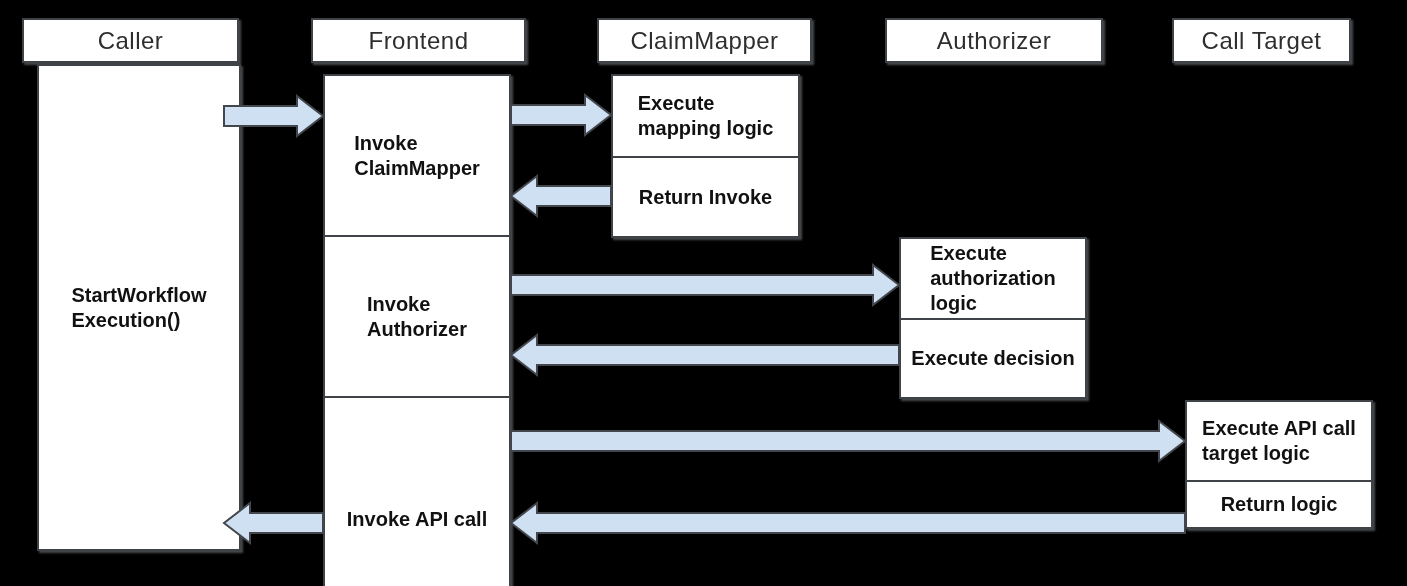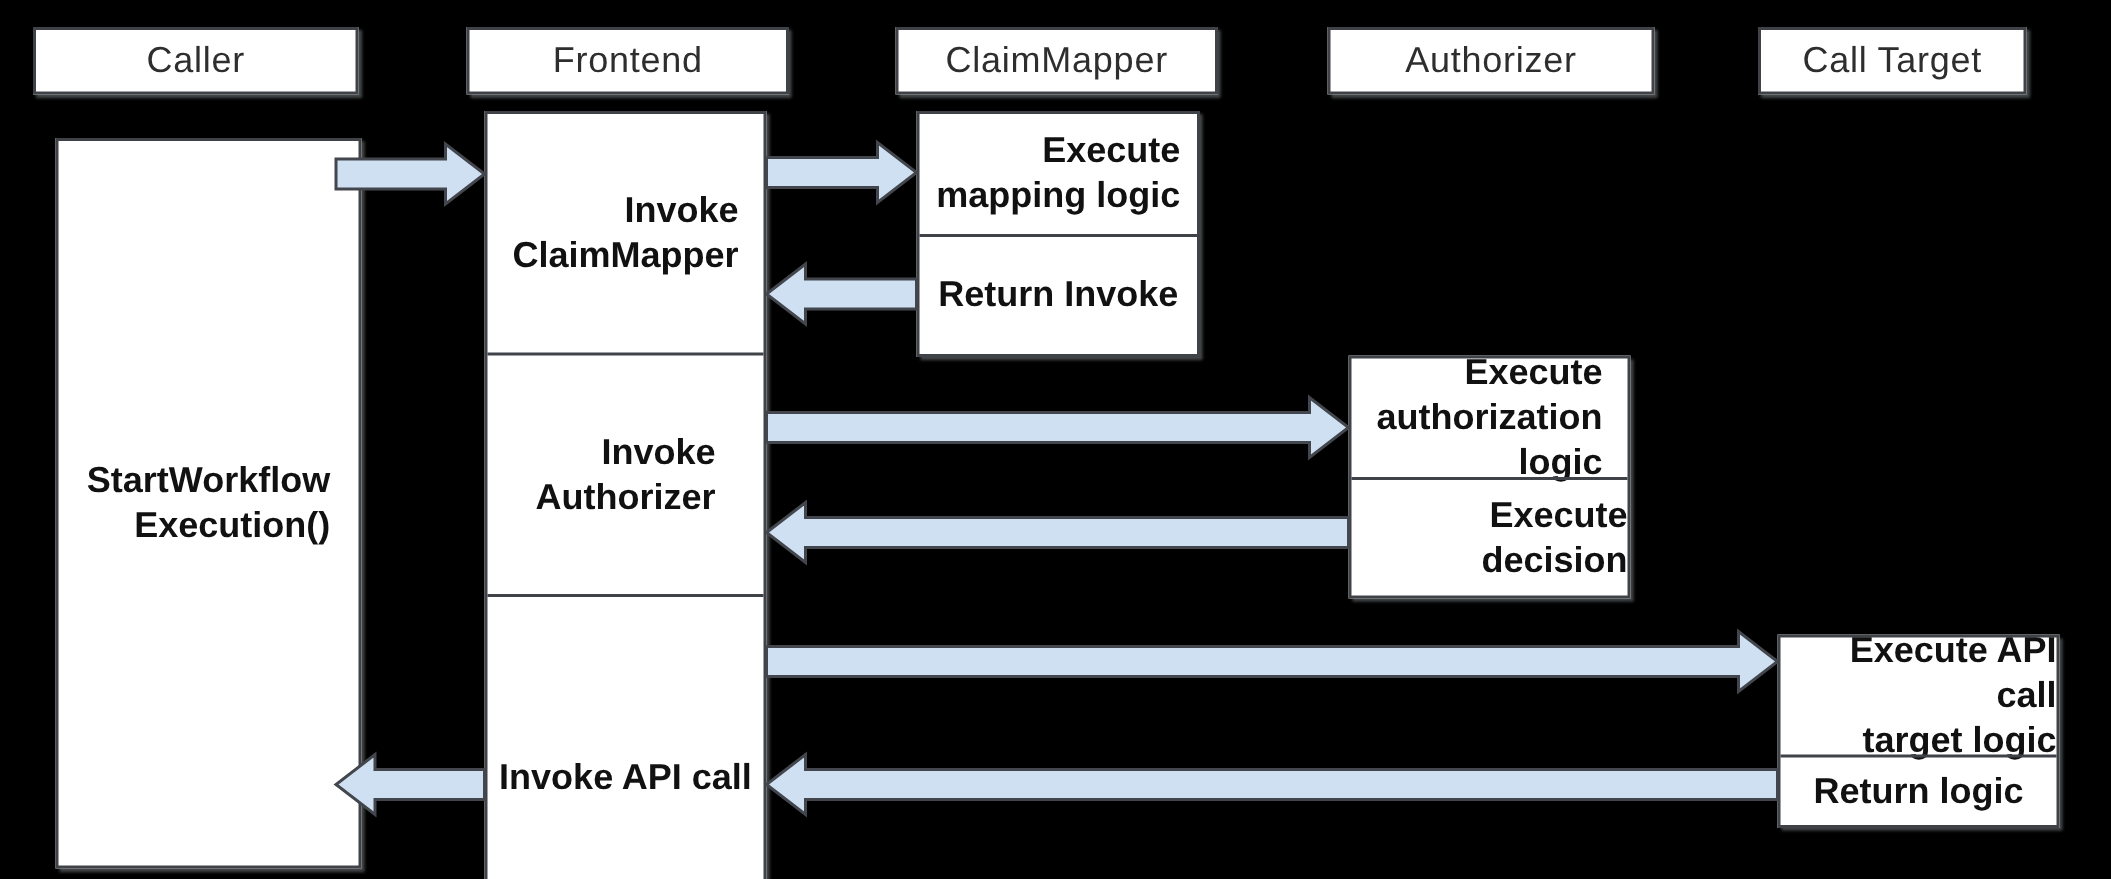--- a/index.html
+++ b/index.html
@@ -27,37 +27,37 @@
     display:flex;flex-direction:column;
     box-shadow:2px 2px 2px rgba(140,145,150,0.5);
   }
   .seg{
     display:flex;align-items:center;justify-content:center;
     box-sizing:border-box;
     text-align:center;
   }
   .seg + .seg{border-top:2px solid #3f4348;}
   .lbl{
-    font-weight:bold;font-size:24px;line-height:1.25;color:#111;
-    white-space:pre-line;text-align:right;
+    font-weight:bold;font-size:20px;line-height:1.25;color:#111;
+    white-space:pre-line;text-align:left;
   }
   .arrow{position:absolute;display:block;}
 </style>
 </head>
 <body>
 
 <div class="canvas">
 
   <div class="hdr" style="left:22px;top:18px;width:217px;height:45px">Caller</div>
   <div class="hdr" style="left:311px;top:18px;width:215px;height:45px">Frontend</div>
   <div class="hdr" style="left:597px;top:18px;width:215px;height:45px">ClaimMapper</div>
   <div class="hdr" style="left:885px;top:18px;width:218px;height:45px">Authorizer</div>
   <div class="hdr" style="left:1172px;top:18px;width:179px;height:45px">Call Target</div>
 
-  <div class="abox" style="left:37px;top:92px;width:204px;height:487px">
+  <div class="abox" style="left:37px;top:64px;width:204px;height:487px">
     <div class="seg" style="flex:1">
       <span class="lbl">StartWorkflow
 Execution()</span>
     </div>
   </div>
 
   <div class="abox" style="left:323px;top:74px;width:188px;height:568px">
     <div class="seg" style="height:159px">
       <span class="lbl">Invoke
 ClaimMapper</span>
@@ -85,21 +85,21 @@
     <div class="seg" style="height:79px">
       <span class="lbl">Execute
 authorization
 logic</span>
     </div>
     <div class="seg" style="flex:1">
       <span class="lbl">Execute decision</span>
     </div>
   </div>
 
-  <div class="abox" style="left:1185px;top:423px;width:188px;height:129px">
+  <div class="abox" style="left:1185px;top:400px;width:188px;height:129px">
     <div class="seg" style="height:78px">
       <span class="lbl">Execute API call
 target logic</span>
     </div>
     <div class="seg" style="flex:1">
       <span class="lbl">Return logic</span>
     </div>
   </div>
 
 <svg width="103" height="48" class="arrow" style="left: 222px; top: 92px;">

